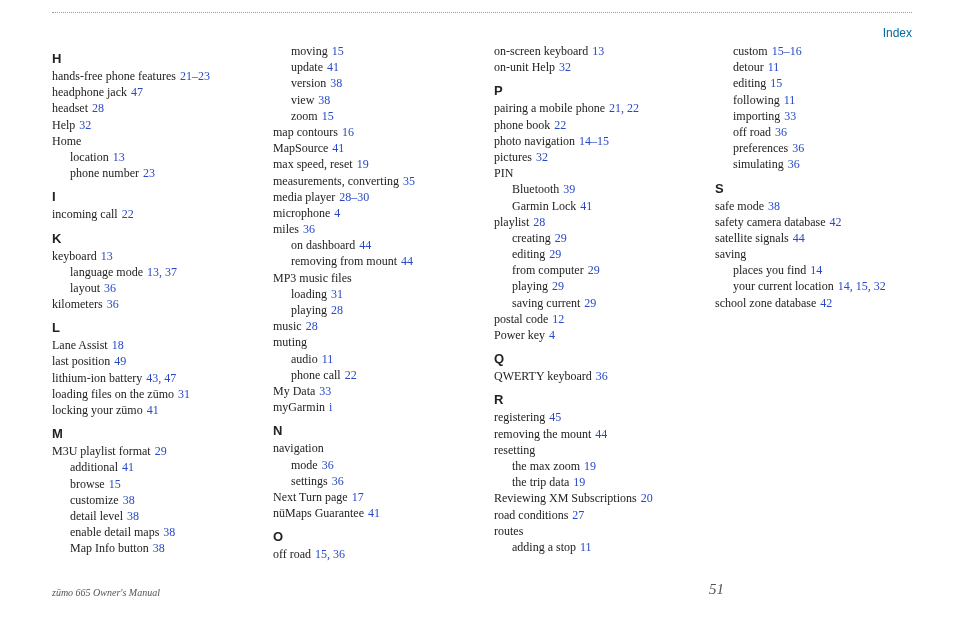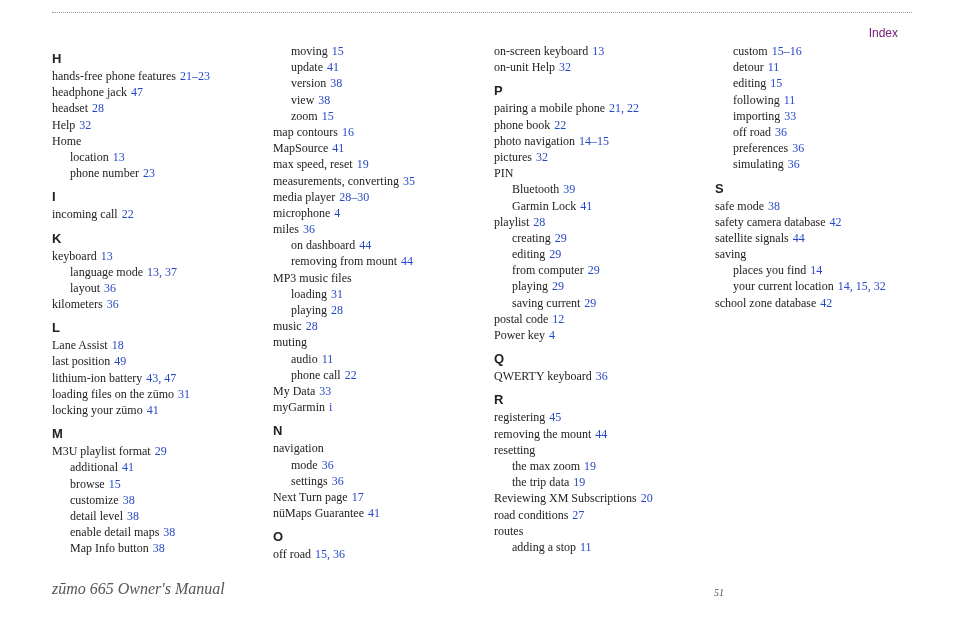--- a/index.html
+++ b/index.html
@@ -20,24 +20,24 @@
     width: 954px;
     height: 618px;
   }
   .dotted {
     border-top: 1px dotted #999;
     margin-bottom: 6px;
   }
   .header-right {
     position: absolute;
     top: 26px;
-    right: 56px;
+    right: 42px;
     font-family: Arial, Helvetica, sans-serif;
     font-size: 12px;
-    color: #701a75;
+    color: #0369a1;
   }
   .columns {
     column-count: 4;
     column-gap: 24px;
     column-fill: auto;
     height: 522px;
     margin-top: 30px;
   }
   .letter {
     font-family: Arial, Helvetica, sans-serif;
@@ -56,29 +56,29 @@
     color: #2748c6;
     margin-left: 4px;
   }
   .footer-left {
     position: absolute;
     left: 52px;
     bottom: 20px;
     font-style: italic;
     font-family: "Times New Roman", serif;
     color: #555;
-    font-size: 16px;
+    font-size: 10px;
   }
   .footer-right {
     position: absolute;
     right: 230px;
     bottom: 20px;
     font-style: italic;
     color: #555;
-    font-size: 10px;
+    font-size: 15px;
   }
 </style>
 </head>
 <body>
 
 <div class="page">
   <div class="dotted"></div>
   <div class="header-right">Index</div>
 
   <div class="columns" id="index-columns">

